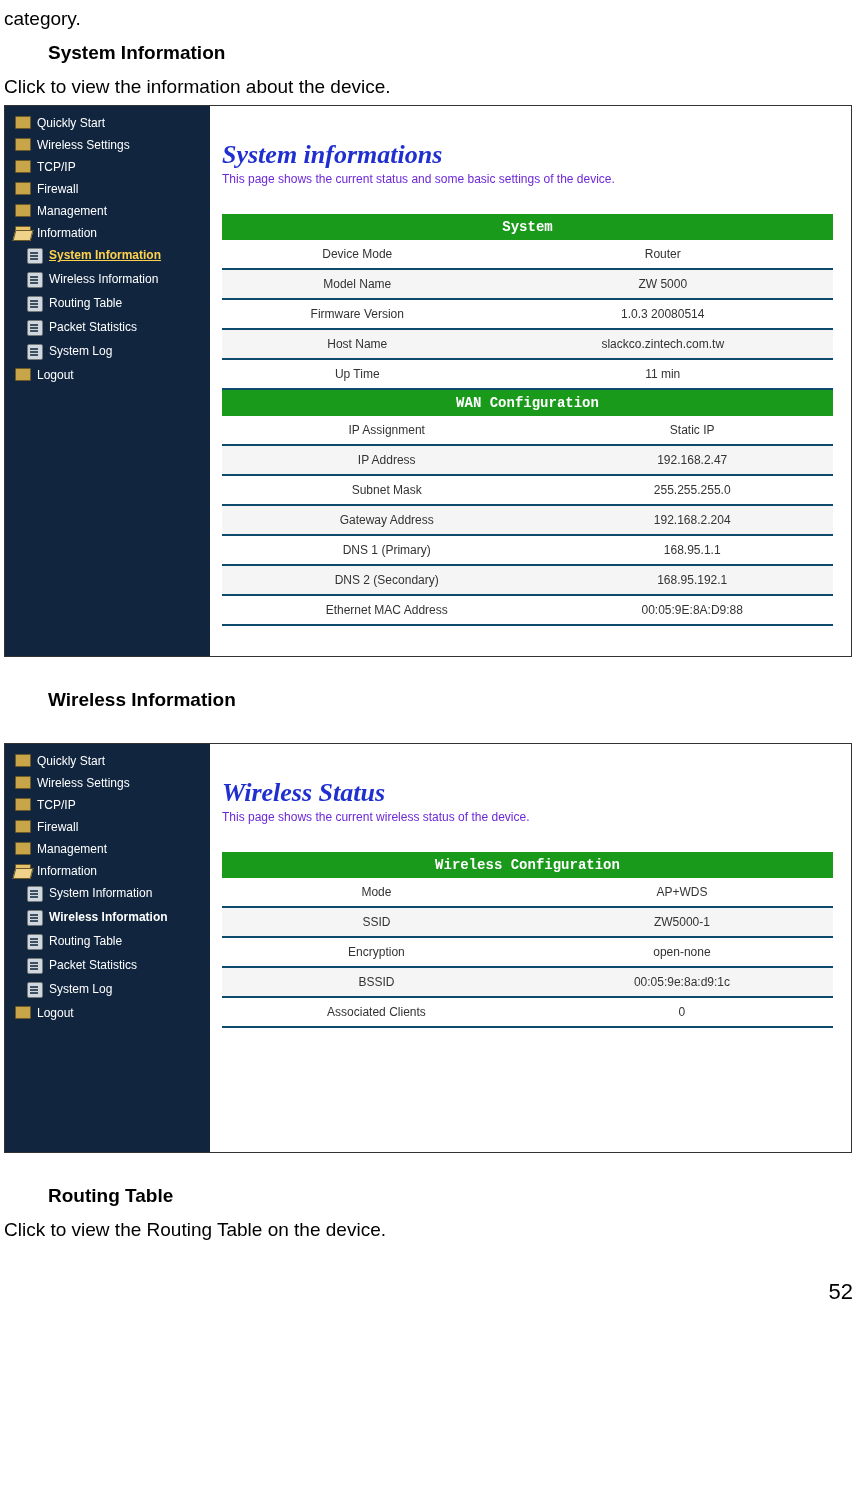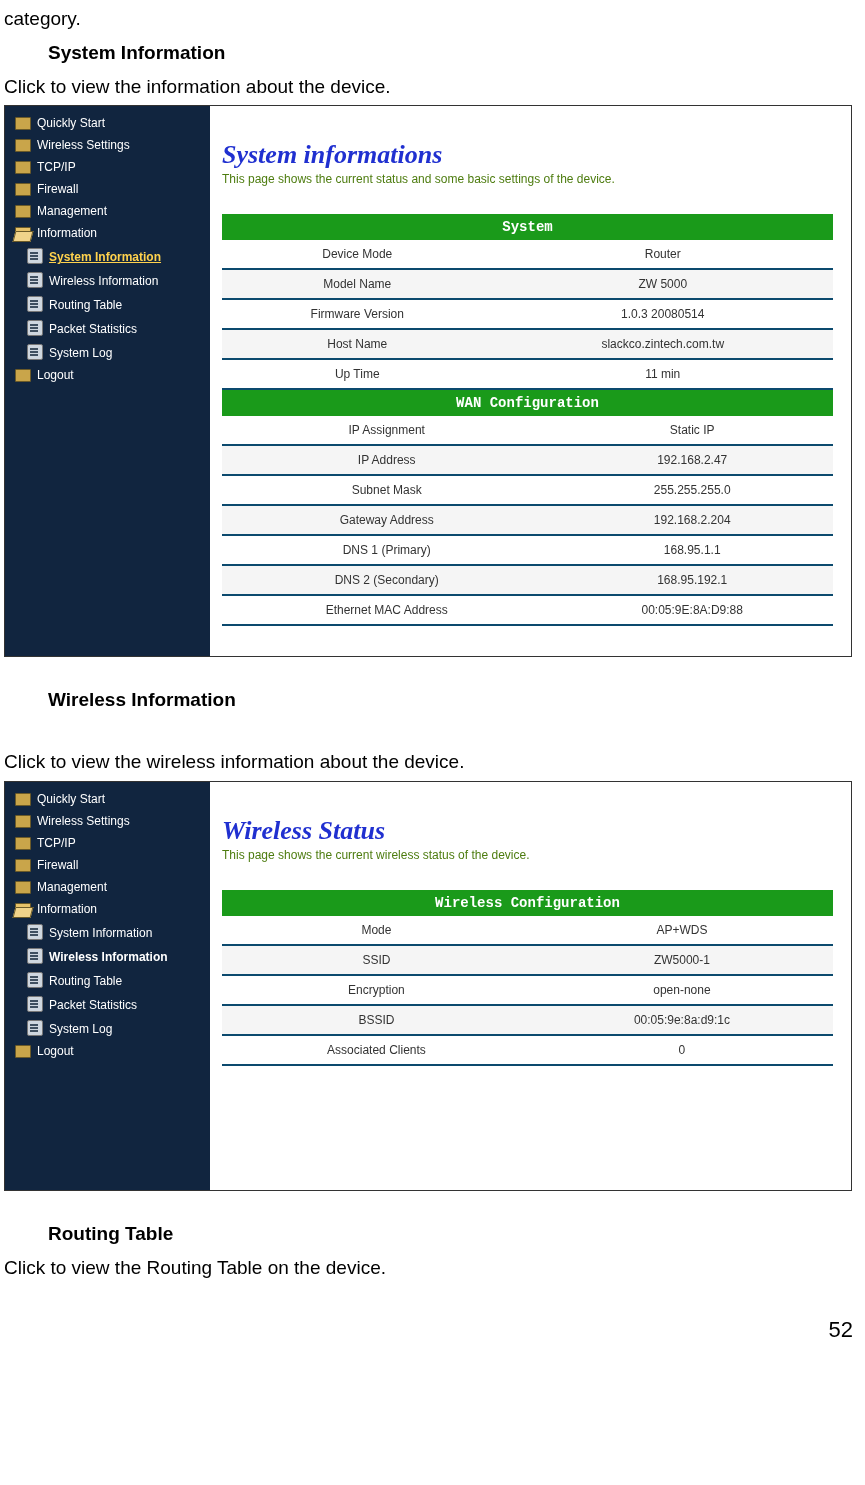--- a/index.html
+++ b/index.html
@@ -33,21 +33,21 @@
 .viewer.short { height: 408px; }
 .nav {
   width: 205px;
   background: #11253f;
   color: #fff;
   padding: 6px 0;
   flex: 0 0 205px;
 }
 .nav-item {
   display: flex;
-  align-items: flex-end;
+  align-items: flex-start;
   padding: 4px 6px 4px 10px;
   font-family: Verdana, sans-serif;
 }
 .nav-sub .nav-item { padding-left: 22px; }
 .nav-item .ficon {
   width: 14px; height: 11px; margin-right: 6px;
   background: #c9a54a; border: 1px solid #6b5a28; border-radius: 1px;
   position: relative; flex: 0 0 14px;
 }
 .nav-item .ficon.open { background:#e6c26a; }
@@ -69,21 +69,21 @@
 .nav-item.boldwhite a { color:#fff; font-weight:bold; }
 .content {
   flex:1; padding:14px 18px 10px 12px;
   font-family: Arial, sans-serif;
 }
 .content-title {
   color:#2030d0; font-style:italic; font-weight:bold; font-size:26px;
   font-family: "Times New Roman", serif;
   margin: 20px 0 2px;
 }
-.content-desc { font-size:12px; color:#4d7c0f; margin-bottom:28px; }
+.content-desc { font-size:12px; color:#6d28d9; margin-bottom:28px; }
 .band {
   background:#1a9a1a; color:#ffffff; text-align:center; padding:5px 0;
   font-family:"Courier New", monospace; font-weight:bold; font-size:14px;
 }
 .tbl { width:100%; border-collapse:collapse; font-size:12px; color:#333; }
 .tbl td { padding:7px 10px; border-bottom:2px solid #0c4a6e; text-align:center; }
 .tbl tr:nth-child(even) td { background:#f5f5f5; }
 .page-num { text-align:right; font-size:22px; padding:30px 8px 8px; }
 </style>
 </head>
@@ -211,21 +211,20 @@
               <td>00:05:9E:8A:D9:88</td>
             </tr>
     </tbody>
         </table>
   </div>
 </div>
 
 <br>
 <div class="heading">Wireless Information</div>
 <br>
-<div class="body-text">Click to view the wireless information about the device.</div>
 
 
 <div class="viewer short">
   <div class="nav">
     <div class="nav-item">
           <span class="ficon"></span>
           <a>Quickly Start</a>
         </div>
     <div class="nav-item">
           <span class="ficon"></span>

